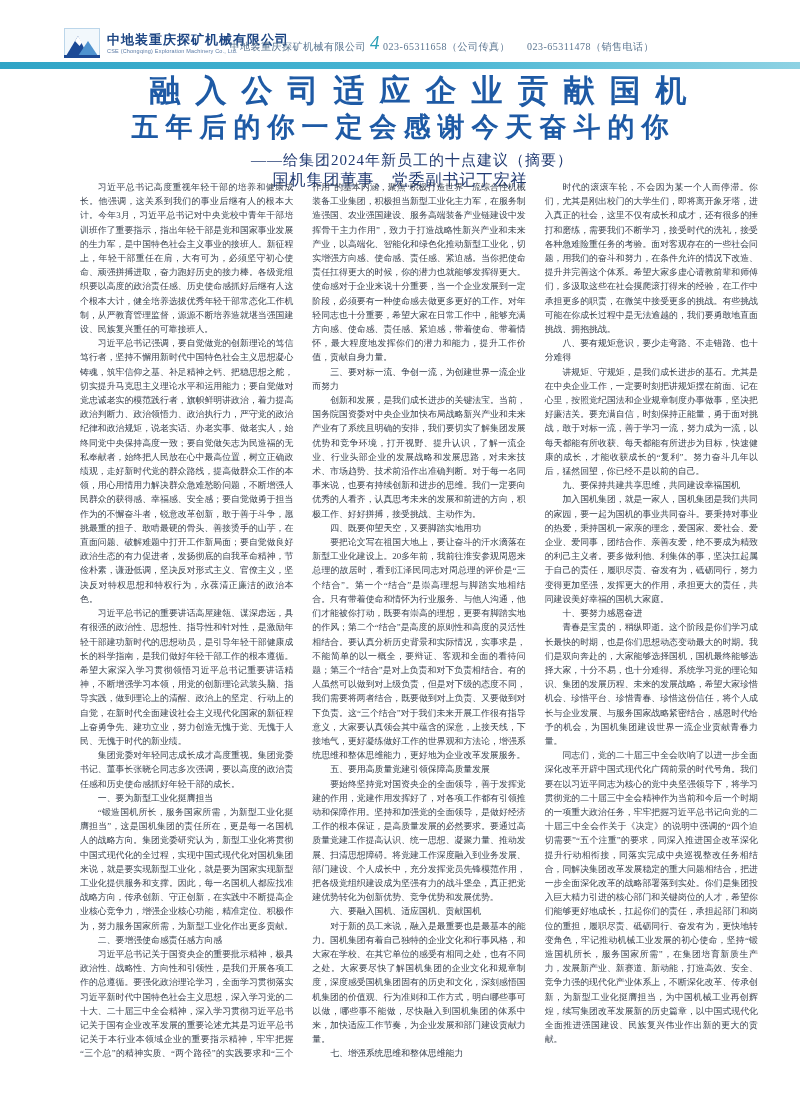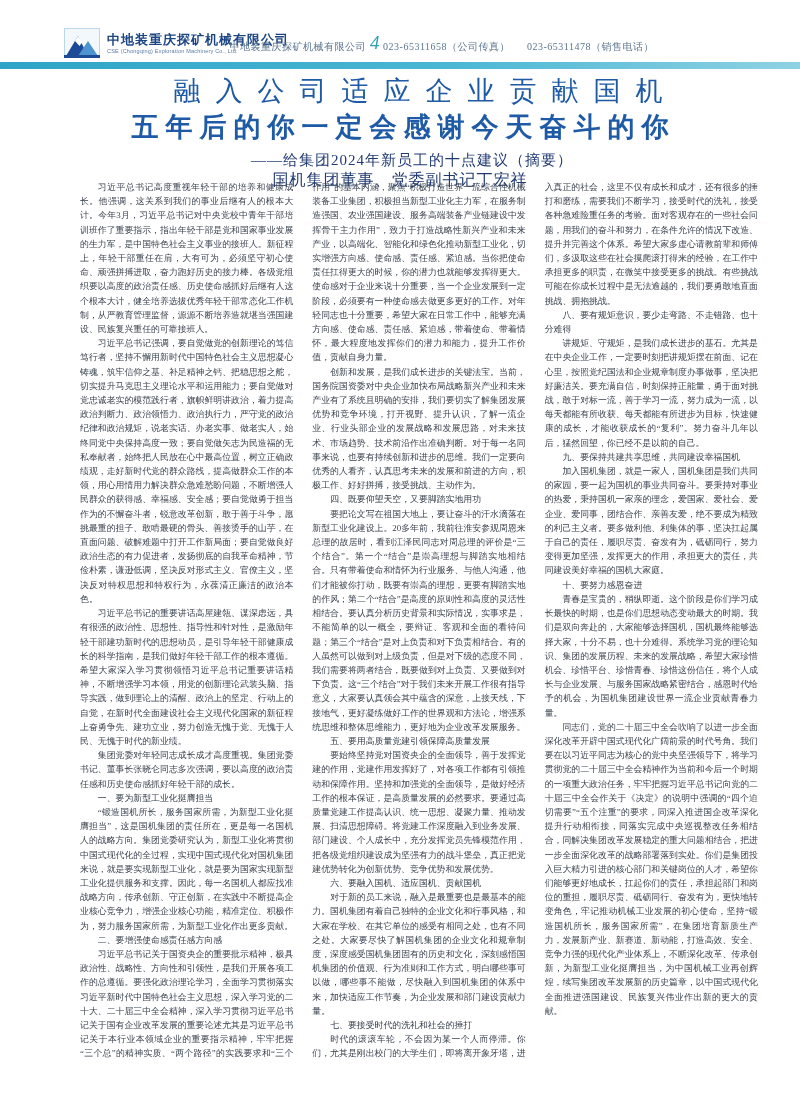--- a/index.html
+++ b/index.html
@@ -34,21 +34,21 @@
   }
   .contact span{margin-left:14px;}
   .contact .co{margin-left:0;}
   .teal-bar{
     position:absolute;top:62px;left:0;width:800px;height:7px;
     background:linear-gradient(90deg,#2fa4c6 0%,#49b6d4 55%,#8ed2e3 100%);
   }
   
   .title-wrap{position:absolute;top:74px;left:0;width:800px;text-align:center;}
   .title-1{
-    font-size:27px;font-weight:400;color:var(--title-blue);letter-spacing:15px;line-height:34px;
+    font-size:31px;font-weight:700;color:var(--title-blue);letter-spacing:15px;line-height:34px;
     text-indent:15px; 
     padding-left:36px;
   }
   .title-2{
     font-size:27px;font-weight:900;color:var(--title-blue);letter-spacing:7px;line-height:38px;text-indent:7px;
   }
   .subtitle{font-size:15px;color:var(--subtitle-navy);line-height:22px;letter-spacing:1px;margin-top:3px;margin-left:24px;}
   .byline{font-size:16px;color:var(--subtitle-navy);line-height:17px;letter-spacing:1px;}
   
   .article{
@@ -95,28 +95,29 @@
 
 <div class="article">
     <p class="para">习近平总书记高度重视年轻干部的培养和健康成长。他强调，这关系到我们的事业后继有人的根本大计。今年3月，习近平总书记对中央党校中青年干部培训班作了重要指示，指出年轻干部是党和国家事业发展的生力军，是中国特色社会主义事业的接班人。新征程上，年轻干部重任在肩，大有可为，必须坚守初心使命、顽强拼搏进取，奋力跑好历史的接力棒。各级党组织要以高度的政治责任感、历史使命感抓好后继有人这个根本大计，健全培养选拔优秀年轻干部常态化工作机制，从严教育管理监督，源源不断培养造就堪当强国建设、民族复兴重任的可靠接班人。</p>
     <p class="para">习近平总书记强调，要自觉做党的创新理论的笃信笃行者，坚持不懈用新时代中国特色社会主义思想凝心铸魂，筑牢信仰之基、补足精神之钙、把稳思想之舵，切实提升马克思主义理论水平和运用能力；要自觉做对党忠诚老实的模范践行者，旗帜鲜明讲政治，着力提高政治判断力、政治领悟力、政治执行力，严守党的政治纪律和政治规矩，说老实话、办老实事、做老实人，始终同党中央保持高度一致；要自觉做矢志为民造福的无私奉献者，始终把人民放在心中最高位置，树立正确政绩观，走好新时代党的群众路线，提高做群众工作的本领，用心用情用力解决群众急难愁盼问题，不断增强人民群众的获得感、幸福感、安全感；要自觉做勇于担当作为的不懈奋斗者，锐意改革创新，敢于善于斗争，愿挑最重的担子、敢啃最硬的骨头、善接烫手的山芋，在直面问题、破解难题中打开工作新局面；要自觉做良好政治生态的有力促进者，发扬彻底的自我革命精神，节俭朴素，谦逊低调，坚决反对形式主义、官僚主义，坚决反对特权思想和特权行为，永葆清正廉洁的政治本色。</p>
     <p class="para">习近平总书记的重要讲话高屋建瓴、谋深虑远，具有很强的政治性、思想性、指导性和针对性，是激励年轻干部建功新时代的思想动员，是引导年轻干部健康成长的科学指南，是我们做好年轻干部工作的根本遵循。希望大家深入学习贯彻领悟习近平总书记重要讲话精神，不断增强学习本领，用党的创新理论武装头脑、指导实践，做到理论上的清醒、政治上的坚定、行动上的自觉，在新时代全面建设社会主义现代化国家的新征程上奋勇争先、建功立业，努力创造无愧于党、无愧于人民、无愧于时代的新业绩。</p>
     <p class="para">集团党委对年轻同志成长成才高度重视。集团党委书记、董事长张晓仑同志多次强调，要以高度的政治责任感和历史使命感抓好年轻干部的成长。</p>
     <p class="heading">一、要为新型工业化挺膺担当</p>
     <p class="para">“锻造国机所长，服务国家所需，为新型工业化挺膺担当”，这是国机集团的责任所在，更是每一名国机人的战略方向。集团党委研究认为，新型工业化将贯彻中国式现代化的全过程，实现中国式现代化对国机集团来说，就是要实现新型工业化，就是要为国家实现新型工业化提供服务和支撑。因此，每一名国机人都应找准战略方向，传承创新、守正创新，在实践中不断提高企业核心竞争力，增强企业核心功能，精准定位、积极作为，努力服务国家所需，为新型工业化作出更多贡献。</p>
     <p class="heading">二、要增强使命感责任感方向感</p>
     <p class="para">习近平总书记关于国资央企的重要批示精神，极具政治性、战略性、方向性和引领性，是我们开展各项工作的总遵循。要强化政治理论学习，全面学习贯彻落实习近平新时代中国特色社会主义思想，深入学习党的二十大、二十届三中全会精神，深入学习贯彻习近平总书记关于国有企业改革发展的重要论述尤其是习近平总书记关于本行业本领域企业的重要指示精神，牢牢把握“三个总”的精神实质、“两个路径”的实践要求和“三个作用”的基本内涵，聚焦“积极打造世界一流综合性机械装备工业集团，积极担当新型工业化主力军，在服务制造强国、农业强国建设、服务高端装备产业链建设中发挥骨干主力作用”，致力于打造战略性新兴产业和未来产业，以高端化、智能化和绿色化推动新型工业化，切实增强方向感、使命感、责任感、紧迫感。当你把使命责任扛得更大的时候，你的潜力也就能够发挥得更大。使命感对于企业来说十分重要，当一个企业发展到一定阶段，必须要有一种使命感去做更多更好的工作。对年轻同志也十分重要，希望大家在日常工作中，能够充满方向感、使命感、责任感、紧迫感，带着使命、带着情怀，最大程度地发挥你们的潜力和能力，提升工作价值，贡献自身力量。</p>
+    <p class="heading">三、要对标一流、争创一流，为创建世界一流企业而努力</p>
     <p class="para">创新和发展，是我们成长进步的关键法宝。当前，国务院国资委对中央企业加快布局战略新兴产业和未来产业有了系统且明确的安排，我们要切实了解集团发展优势和竞争环境，打开视野、提升认识，了解一流企业、行业头部企业的发展战略和发展思路，对未来技术、市场趋势、技术前沿作出准确判断。对于每一名同事来说，也要有持续创新和进步的思维。我们一定要向优秀的人看齐，认真思考未来的发展和前进的方向，积极工作、好好拼搏，接受挑战、主动作为。</p>
     <p class="heading">四、既要仰望天空，又要脚踏实地用功</p>
     <p class="para">要把论文写在祖国大地上，要让奋斗的汗水滴落在新型工业化建设上。20多年前，我前往淮安参观周恩来总理的故居时，看到江泽民同志对周总理的评价是“三个结合”。第一个“结合”是崇高理想与脚踏实地相结合。只有带着使命和情怀为行业服务、与他人沟通，他们才能被你打动，既要有崇高的理想，更要有脚踏实地的作风；第二个“结合”是高度的原则性和高度的灵活性相结合。要认真分析历史背景和实际情况，实事求是，不能简单的以一概全，要辩证、客观和全面的看待问题；第三个“结合”是对上负责和对下负责相结合。有的人虽然可以做到对上级负责，但是对下级的态度不同，我们需要将两者结合，既要做到对上负责、又要做到对下负责。这“三个结合”对于我们未来开展工作很有指导意义，大家要认真领会其中蕴含的深意，上接天线，下接地气，更好凝练做好工作的世界观和方法论，增强系统思维和整体思维能力，更好地为企业改革发展服务。</p>
     <p class="heading">五、要用高质量党建引领保障高质量发展</p>
     <p class="para">要始终坚持党对国资央企的全面领导，善于发挥党建的作用，党建作用发挥好了，对各项工作都有引领推动和保障作用。坚持和加强党的全面领导，是做好经济工作的根本保证，是高质量发展的必然要求。要通过高质量党建工作提高认识、统一思想、凝聚力量、推动发展、扫清思想障碍。将党建工作深度融入到业务发展、部门建设、个人成长中，充分发挥党员先锋模范作用，把各级党组织建设成为坚强有力的战斗堡垒，真正把党建优势转化为创新优势、竞争优势和发展优势。</p>
     <p class="heading">六、要融入国机、适应国机、贡献国机</p>
     <p class="para">对于新的员工来说，融入是最重要也是最基本的能力。国机集团有着自己独特的企业文化和行事风格，和大家在学校、在其它单位的感受有相同之处，也有不同之处。大家要尽快了解国机集团的企业文化和规章制度，深度感受国机集团固有的历史和文化，深刻感悟国机集团的价值观、行为准则和工作方式，明白哪些事可以做，哪些事不能做，尽快融入到国机集团的体系中来，加快适应工作节奏，为企业发展和部门建设贡献力量。</p>
-    <p class="heading">七、要接受时代的洗礼和社会的捶打</p>
+    <p class="heading">七、增强系统思维和整体思维能力</p>
     <p class="para">时代的滚滚车轮，不会因为某一个人而停滞。你们，尤其是刚出校门的大学生们，即将离开象牙塔，进入真正的社会，这里不仅有成长和成才，还有很多的捶打和磨练，需要我们不断学习，接受时代的洗礼，接受各种急难险重任务的考验。面对客观存在的一些社会问题，用我们的奋斗和努力，在条件允许的情况下改造、提升并完善这个体系。希望大家多虚心请教前辈和师傅们，多汲取这些在社会摸爬滚打得来的经验，在工作中承担更多的职责，在微笑中接受更多的挑战。有些挑战可能在你成长过程中是无法逾越的，我们要勇敢地直面挑战、拥抱挑战。</p>
     <p class="heading">八、要有规矩意识，要少走弯路、不走错路、也十分难得</p>
     <p class="para">讲规矩、守规矩，是我们成长进步的基石。尤其是在中央企业工作，一定要时刻把讲规矩摆在前面、记在心里，按照党纪国法和企业规章制度办事做事，坚决把好廉洁关。要充满自信，时刻保持正能量，勇于面对挑战，敢于对标一流，善于学习一流，努力成为一流，以每天都能有所收获、每天都能有所进步为目标，快速健康的成长，才能收获成长的“复利”。努力奋斗几年以后，猛然回望，你已经不是以前的自己。</p>
     <p class="heading">九、要保持共建共享思维，共同建设幸福国机</p>
     <p class="para">加入国机集团，就是一家人，国机集团是我们共同的家园，要一起为国机的事业共同奋斗。要秉持对事业的热爱，秉持国机一家亲的理念，爱国家、爱社会、爱企业、爱同事，团结合作、亲善友爱，绝不要成为精致的利己主义者。要多做利他、利集体的事，坚决扛起属于自己的责任，履职尽责、奋发有为，砥砺同行，努力变得更加坚强，发挥更大的作用，承担更大的责任，共同建设美好幸福的国机大家庭。</p>
     <p class="heading">十、要努力感恩奋进</p>
     <p class="para">青春是宝贵的，稍纵即逝。这个阶段是你们学习成长最快的时期，也是你们思想动态变动最大的时期。我们是双向奔赴的，大家能够选择国机，国机最终能够选择大家，十分不易，也十分难得。系统学习党的理论知识、集团的发展历程、未来的发展战略，希望大家珍惜机会、珍惜平台、珍惜青春、珍惜这份信任，将个人成长与企业发展、与服务国家战略紧密结合，感恩时代给予的机会，为国机集团建设世界一流企业贡献青春力量。</p>
     <p class="para">同志们，党的二十届三中全会吹响了以进一步全面深化改革开辟中国式现代化广阔前景的时代号角。我们要在以习近平同志为核心的党中央坚强领导下，将学习贯彻党的二十届三中全会精神作为当前和今后一个时期的一项重大政治任务，牢牢把握习近平总书记向党的二十届三中全会作关于《决定》的说明中强调的“四个迫切需要”“五个注重”的要求，同深入推进国企改革深化提升行动相衔接，同落实完成中央巡视整改任务相结合，同解决集团改革发展稳定的重大问题相结合，把进一步全面深化改革的战略部署落到实处。你们是集团投入巨大精力引进的核心部门和关键岗位的人才，希望你们能够更好地成长，扛起你们的责任，承担起部门和岗位的重担，履职尽责、砥砺同行、奋发有为，更快地转变角色，牢记推动机械工业发展的初心使命，坚持“锻造国机所长，服务国家所需”，在集团培育新质生产力，发展新产业、新赛道、新动能，打造高效、安全、竞争力强的现代化产业体系上，不断深化改革、传承创新，为新型工业化挺膺担当，为中国机械工业再创辉煌，续写集团改革发展新的历史篇章，以中国式现代化全面推进强国建设、民族复兴伟业作出新的更大的贡献。</p>
   </div>
 

